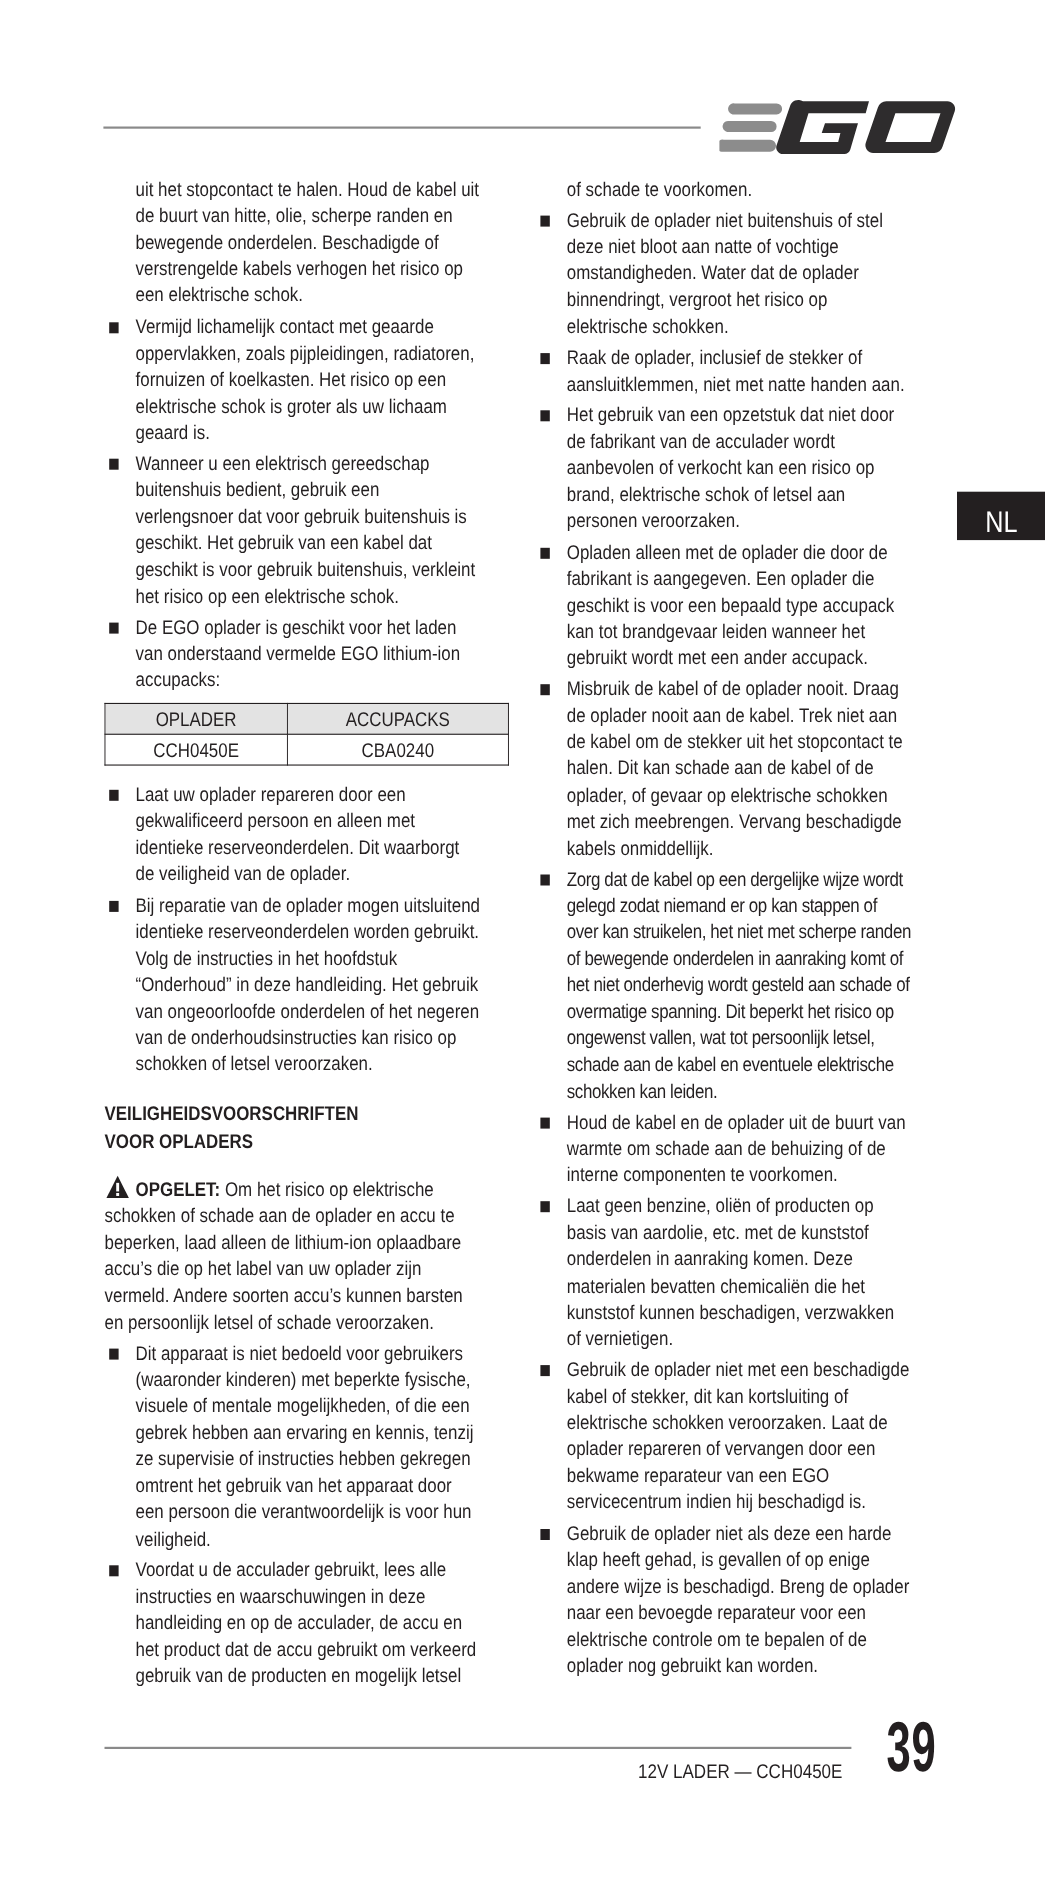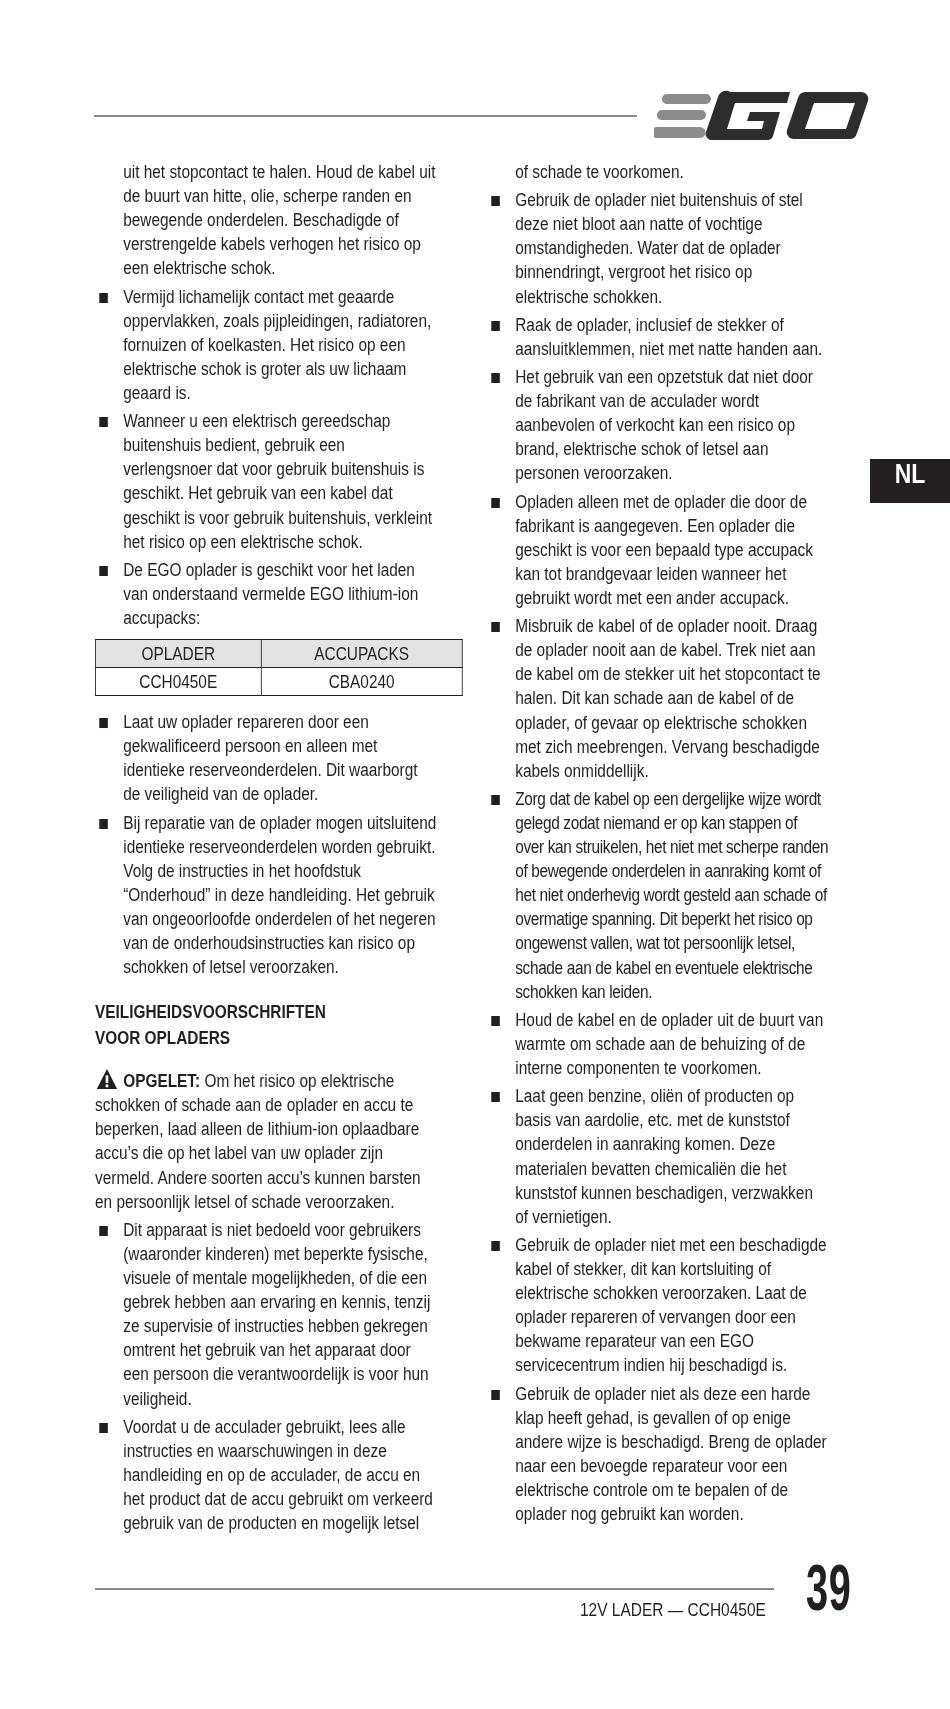--- a/index.html
+++ b/index.html
@@ -1,22 +1,22 @@
 <!DOCTYPE html>
 <html><head>
 <meta charset="utf-8">
 <style>
   html, body { margin: 0; padding: 0; background: #ffffff; }
   body { width: 950px; height: 1709px; position: relative; overflow: hidden;
          font-family: "Liberation Sans", sans-serif; color: #231f20; }
   .rule { position: absolute; background: #8a8a8a; height: 2px; }
   .logo { position: absolute; left: 654px; top: 90px; width: 218px; height: 52px; }
-  .lang-tab { position: absolute; left: 870px; top: 459px; width: 80px; height: 44px;
-              background: #231f20; color: #ffffff; font-weight: bold; font-size: 27px;
-              display: flex; align-items: flex-start; justify-content: center; }
+  .lang-tab { position: absolute; left: 870px; top: 447px; width: 80px; height: 44px;
+              background: #231f20; color: #ffffff; font-weight: normal; font-size: 27px;
+              display: flex; align-items: flex-end; justify-content: center; }
   .lang-tab span { display: inline-block; transform: scaleX(0.85); }
   .col { position: absolute; top: 160px; width: 400px; transform: scaleX(0.855);
          transform-origin: 0 0; font-size: 18px; line-height: 24.1px; }
   .col.left { left: 95px; }
   .col.right { left: 487px; }
   .para { margin: 0; }
   .indent { padding-left: 33px; }
   ul.bullets { list-style: none; margin: 0; padding: 0; }
   ul.bullets li { position: relative; padding-left: 33px; margin-top: 4.1px; }
   ul.bullets li .sq { position: absolute; left: 5px; top: 8px; width: 10px; height: 10px;

